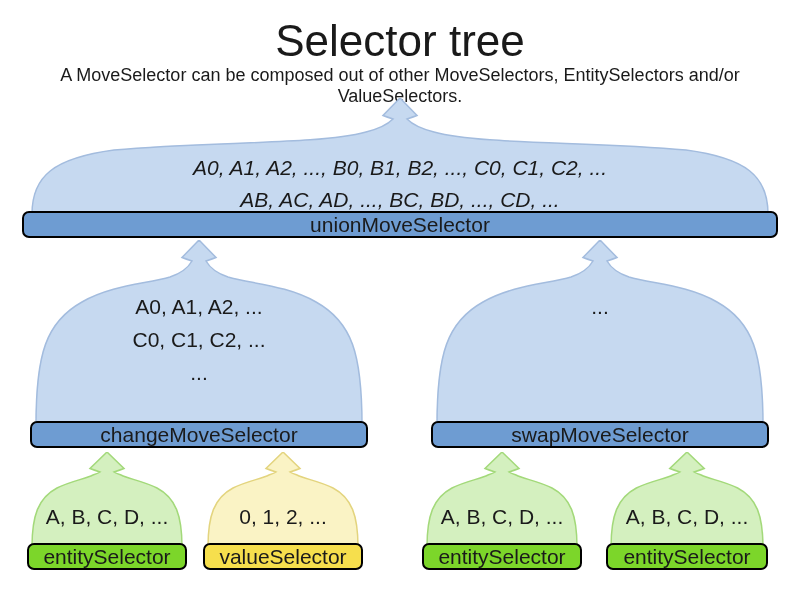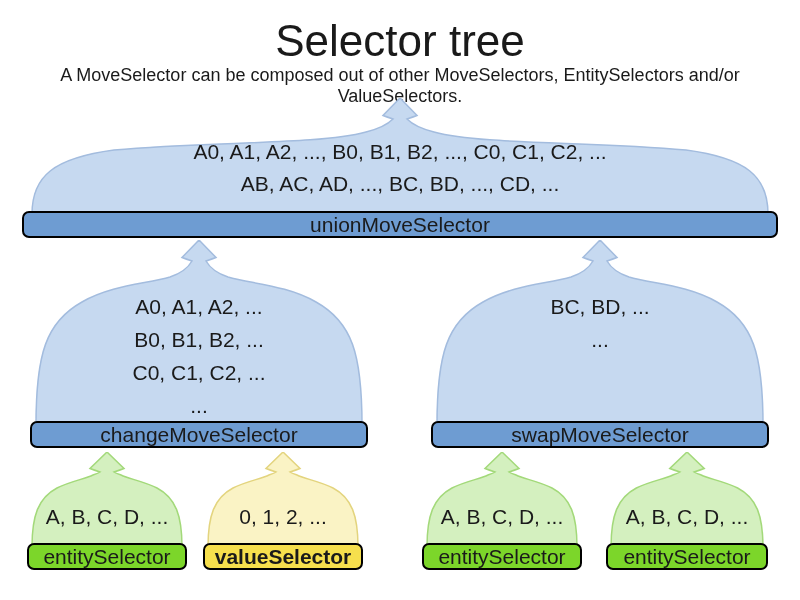--- a/index.html
+++ b/index.html
@@ -18,53 +18,51 @@
   .lines{text-align:center;font-size:21px;}
   .lines-top{line-height:32px;}
   .lines-mid{line-height:33px;}
   .lines-small{line-height:30px;}
   .bar{
     box-sizing:border-box;height:27px;border:2px solid var(--bar-border);border-radius:7px;
     display:flex;align-items:center;justify-content:center;font-size:21px;
   }
   .bar-blue{background:var(--bar-blue-fill);text-align:center;}
   .bar-green{background:var(--bar-green-fill);text-align:center;}
-  .bar-yellow{background:var(--bar-yellow-fill);font-weight:bold;}
+  .bar-yellow{background:var(--bar-yellow-fill);}
 </style>
 </head>
 <body>
 
 <div class="abs title">Selector tree</div>
 <div class="abs subtitle">A MoveSelector can be composed out of other MoveSelectors, EntitySelectors and/or ValueSelectors.</div>
 
 <svg class="abs cloud cloud-blue" style="left:22px;top:98px;" width="756" height="116" viewBox="0 0 756 116">
   <path d="M 10 116 C 10 78, 32 60, 92 52 C 190 43, 296 47, 344 34 C 356 31, 365 27, 371 21 C 368 20, 365 19, 361 17.5 L 378 0 L 395 17.5 C 391 19, 388 20, 385 21 C 391 27, 400 31, 412 34 C 460 47, 566 43, 664 52 C 724 60, 746 78, 746 116 Z"></path>
 </svg>
-<div class="abs lines lines-top" style="left:22px;top:136px;width:756px;">
+<div class="abs lines lines-top" style="left:22px;top:152px;width:756px;font-style:italic;">
   <div>A0, A1, A2, ..., B0, B1, B2, ..., C0, C1, C2, ...</div>
   <div>AB, AC, AD, ..., BC, BD, ..., CD, ...</div>
 </div>
 <div class="abs bar bar-blue" style="left:22px;top:211px;width:756px;">unionMoveSelector</div>
 
 <svg class="abs cloud cloud-blue" style="left:30px;top:240px;" width="338" height="185" viewBox="0 0 338 185">
   <path d="M 6 185 C 6 114, 16 82, 52 62 C 82 45, 116 44, 140 37 C 152 33, 158 28, 162 21 C 159 20, 156 19, 152 17.5 L 169 0 L 186 17.5 C 182 19, 179 20, 176 21 C 180 28, 186 33, 198 37 C 222 44, 256 45, 286 62 C 322 82, 332 114, 332 185 Z"></path>
 </svg>
 <div class="abs lines lines-mid" style="left:30px;top:290px;width:338px;">
   <div>A0, A1, A2, ...</div>
-  <div>B0, B1, B2, ...</div>
   <div>C0, C1, C2, ...</div>
   <div>...</div>
 </div>
 <div class="abs bar bar-blue" style="left:30px;top:421px;width:338px;">changeMoveSelector</div>
 
 <svg class="abs cloud cloud-blue" style="left:431px;top:240px;" width="338" height="185" viewBox="0 0 338 185">
   <path d="M 6 185 C 6 114, 16 82, 52 62 C 82 45, 116 44, 140 37 C 152 33, 158 28, 162 21 C 159 20, 156 19, 152 17.5 L 169 0 L 186 17.5 C 182 19, 179 20, 176 21 C 180 28, 186 33, 198 37 C 222 44, 256 45, 286 62 C 322 82, 332 114, 332 185 Z"></path>
 </svg>
 <div class="abs lines lines-mid" style="left:431px;top:290px;width:338px;">
-  <div>BC, BD, ...</div>
   <div>...</div>
 </div>
 <div class="abs bar bar-blue" style="left:431px;top:421px;width:338px;">swapMoveSelector</div>
 
 <svg class="abs cloud cloud-green" style="left:27px;top:452px;" width="160" height="95" viewBox="0 0 160 95">
   <path d="M 5 95 C 5 64, 11 46, 30 36 C 44 29, 58 27, 66 23 C 69 22, 71 21.5, 73 20 C 70 19, 67 18, 63 16.5 L 80 0 L 97 16.5 C 93 18, 90 19, 87 20 C 89 21.5, 91 22, 94 23 C 102 27, 116 29, 130 36 C 149 46, 155 64, 155 95 Z"></path>
 </svg>
 <div class="abs lines lines-small" style="left:27px;top:502px;width:160px;">
   <div>A, B, C, D, ...</div>
 </div>

